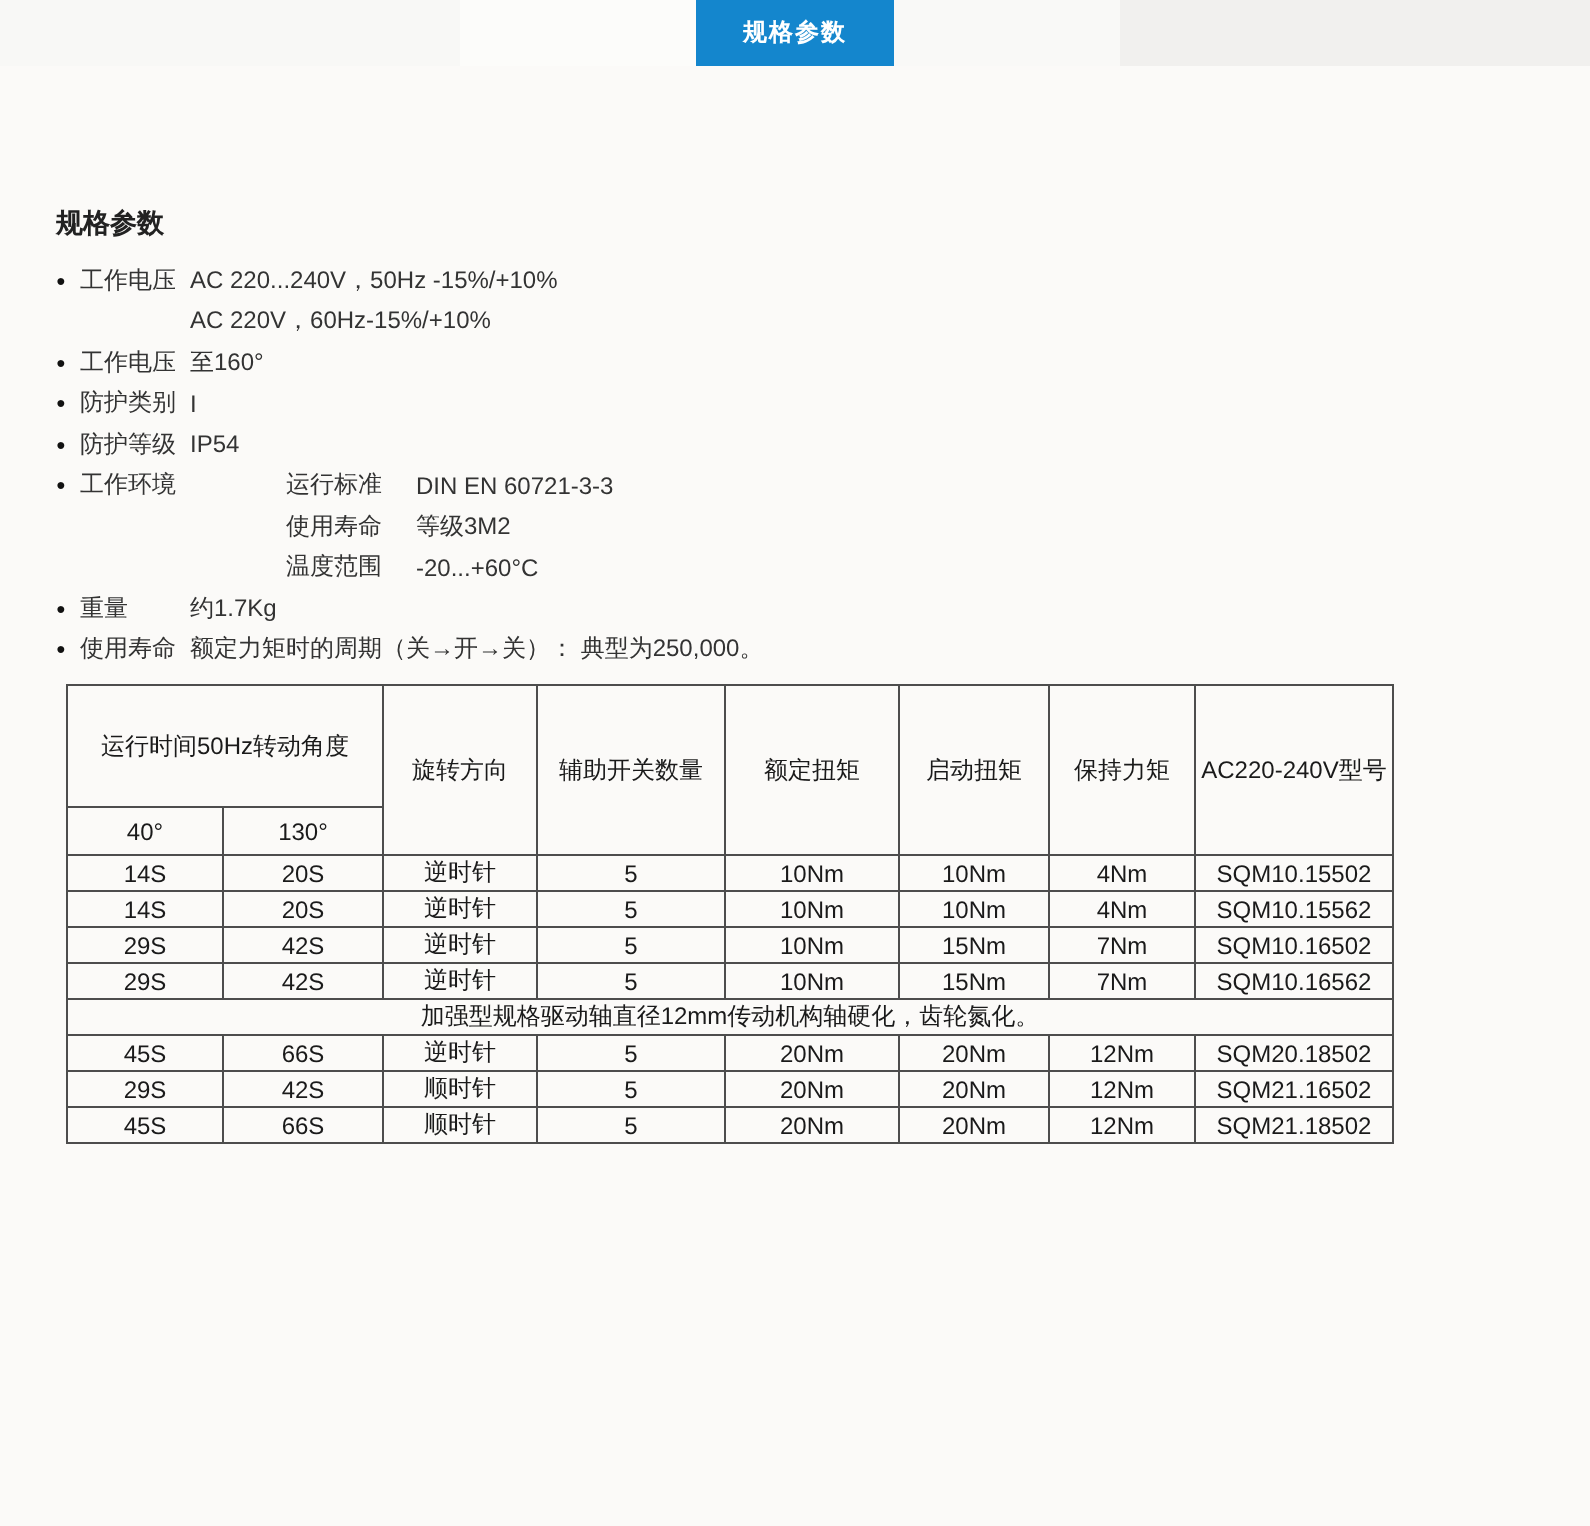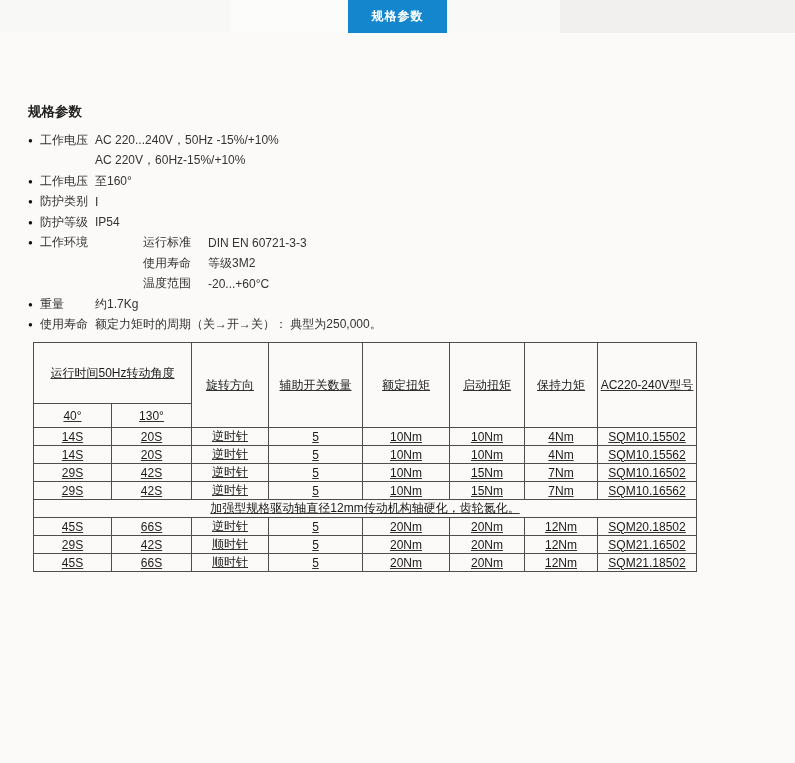--- a/index.html
+++ b/index.html
@@ -45,21 +45,20 @@
   .bullet { width:12px; font-size:8px; color:#111; }
   .spec-label { width:55px; }
   .spec-sublabel { width:65px;margin-left:48px; }
   .spec-value { }
   table.spec-table {
     border-collapse:collapse;
     table-layout:fixed;
     margin-left:5px;
     margin-top:7px;
     background:transparent;
-    text-decoration:underline;
   }
   table.spec-table th, table.spec-table td {
     border:1px solid #4d4d4d;
     font-size:12px; font-weight:normal; color:#1a1a1a;
     text-align:center; vertical-align:middle;
     padding:0;
     overflow:hidden;
   }
   tr.hrow1 { height:61px; }
   tr.hrow2 { height:24px; }

